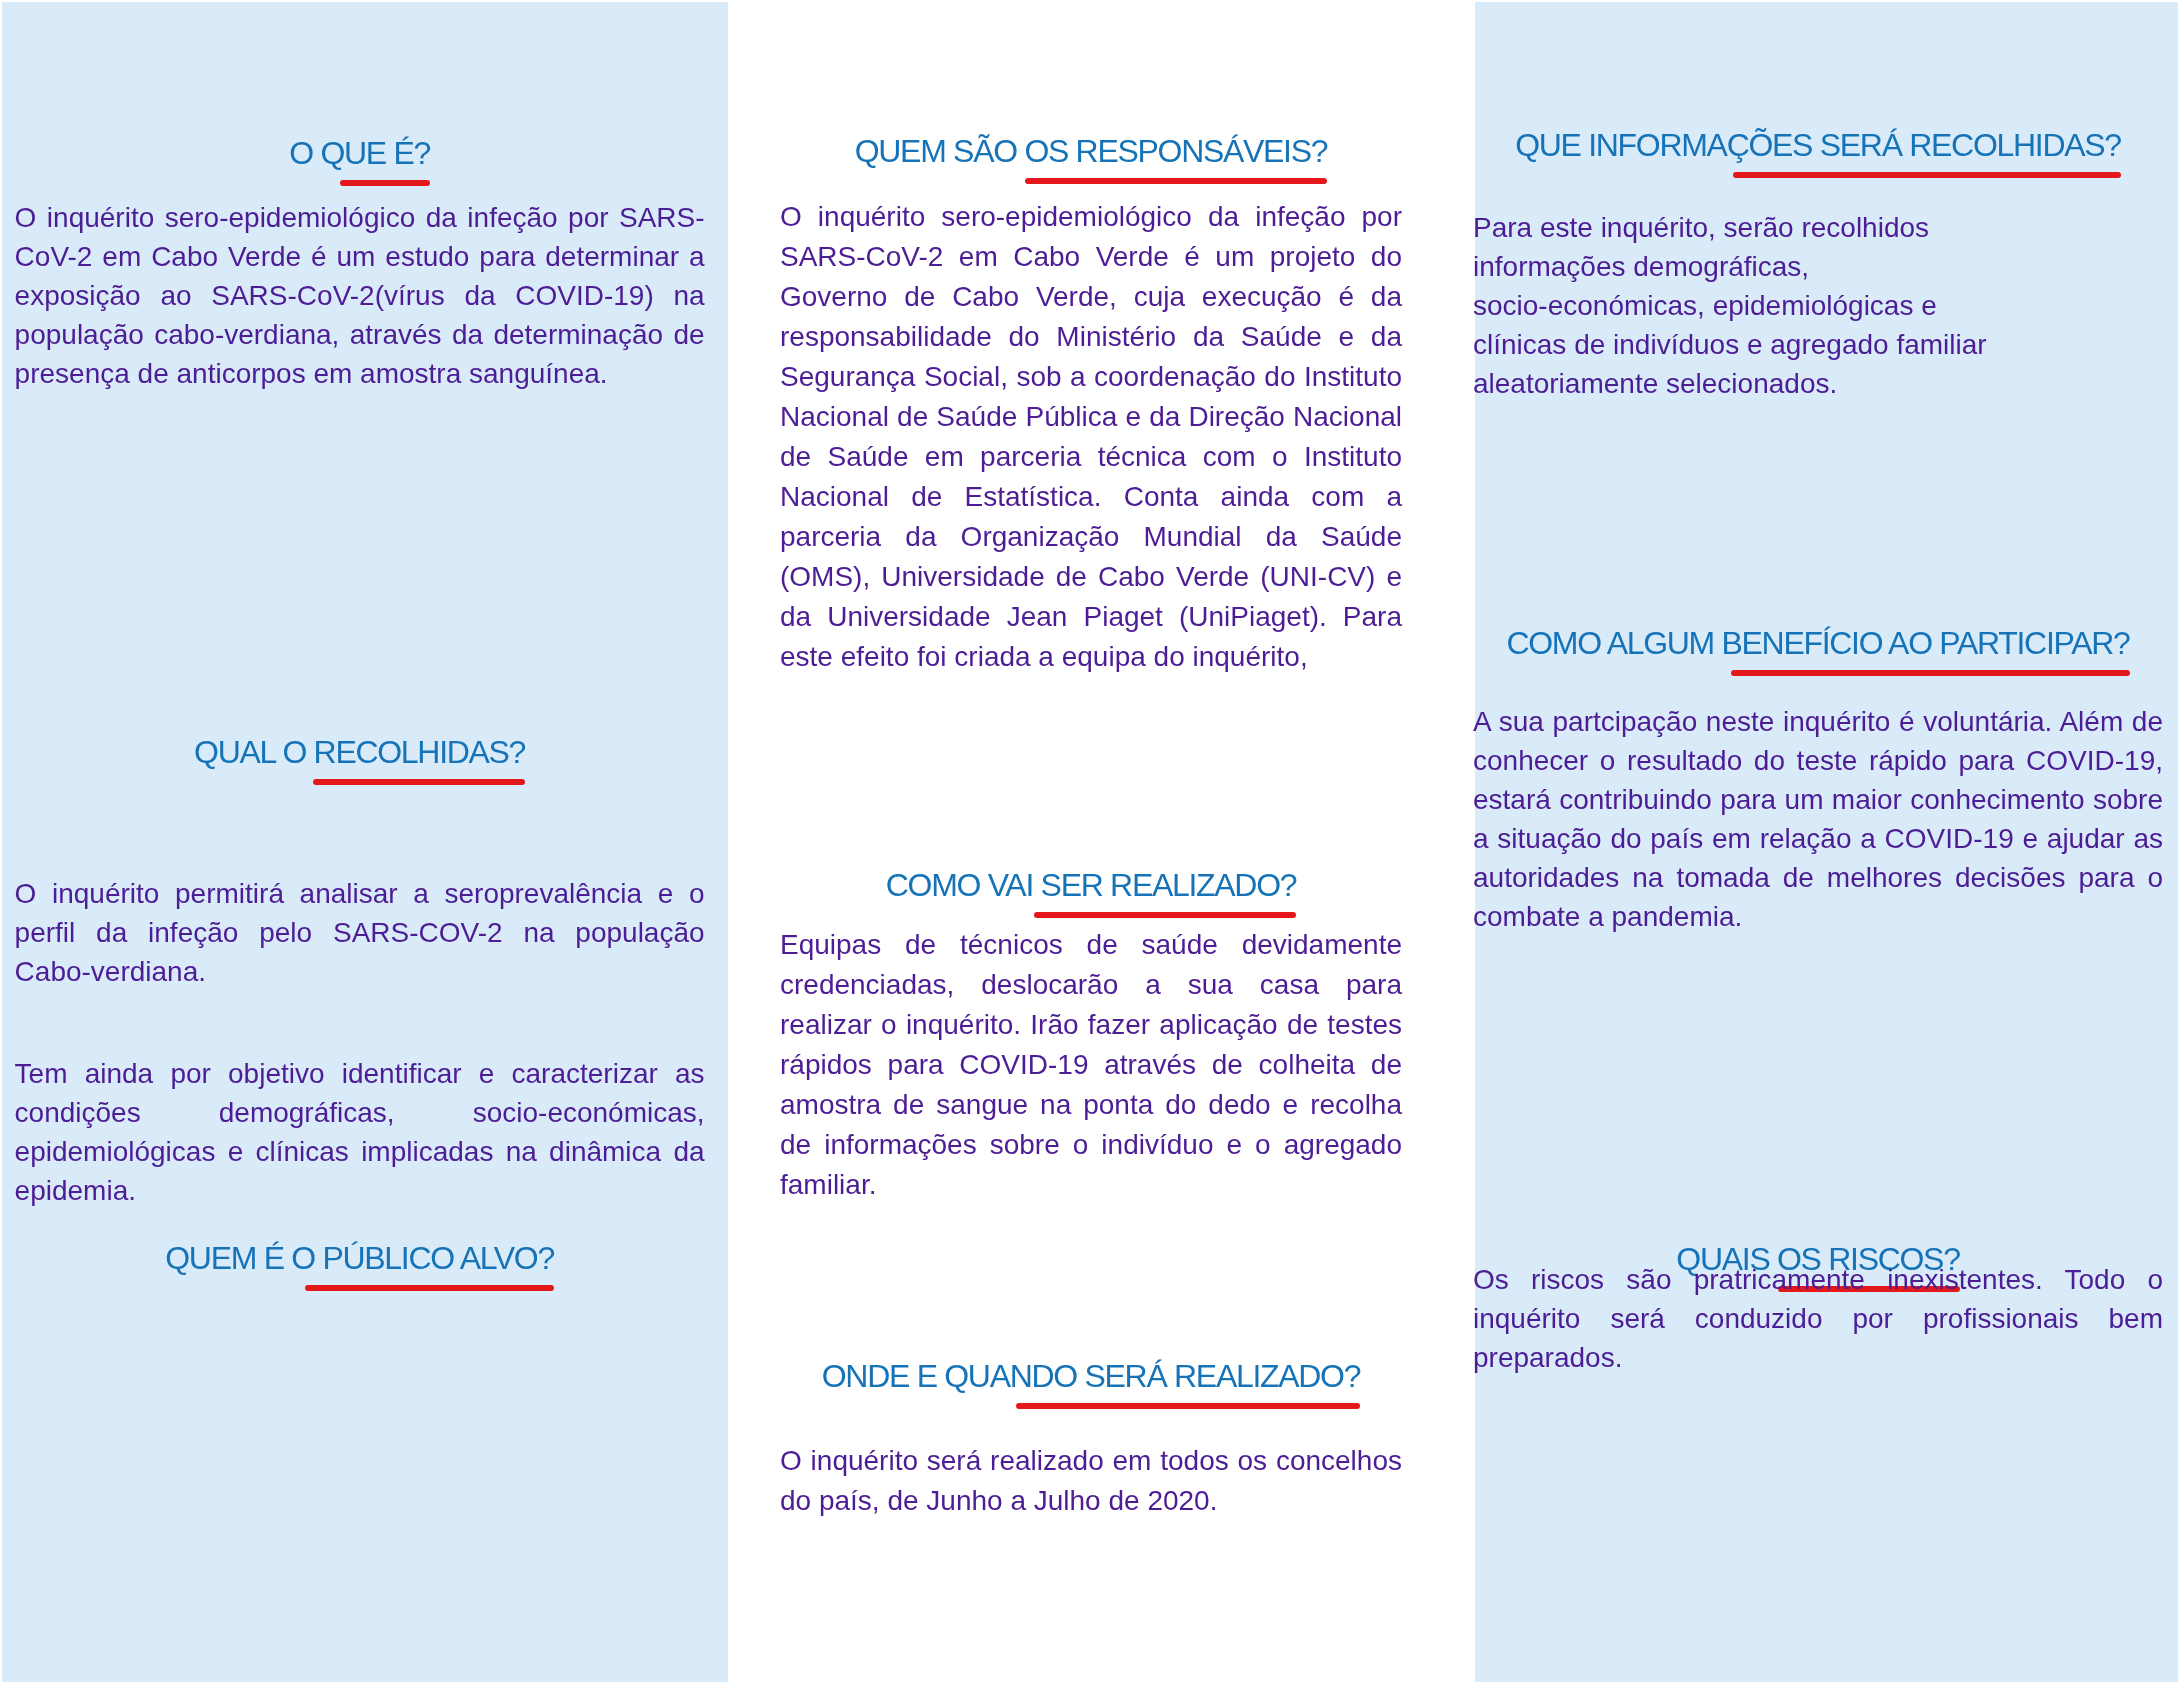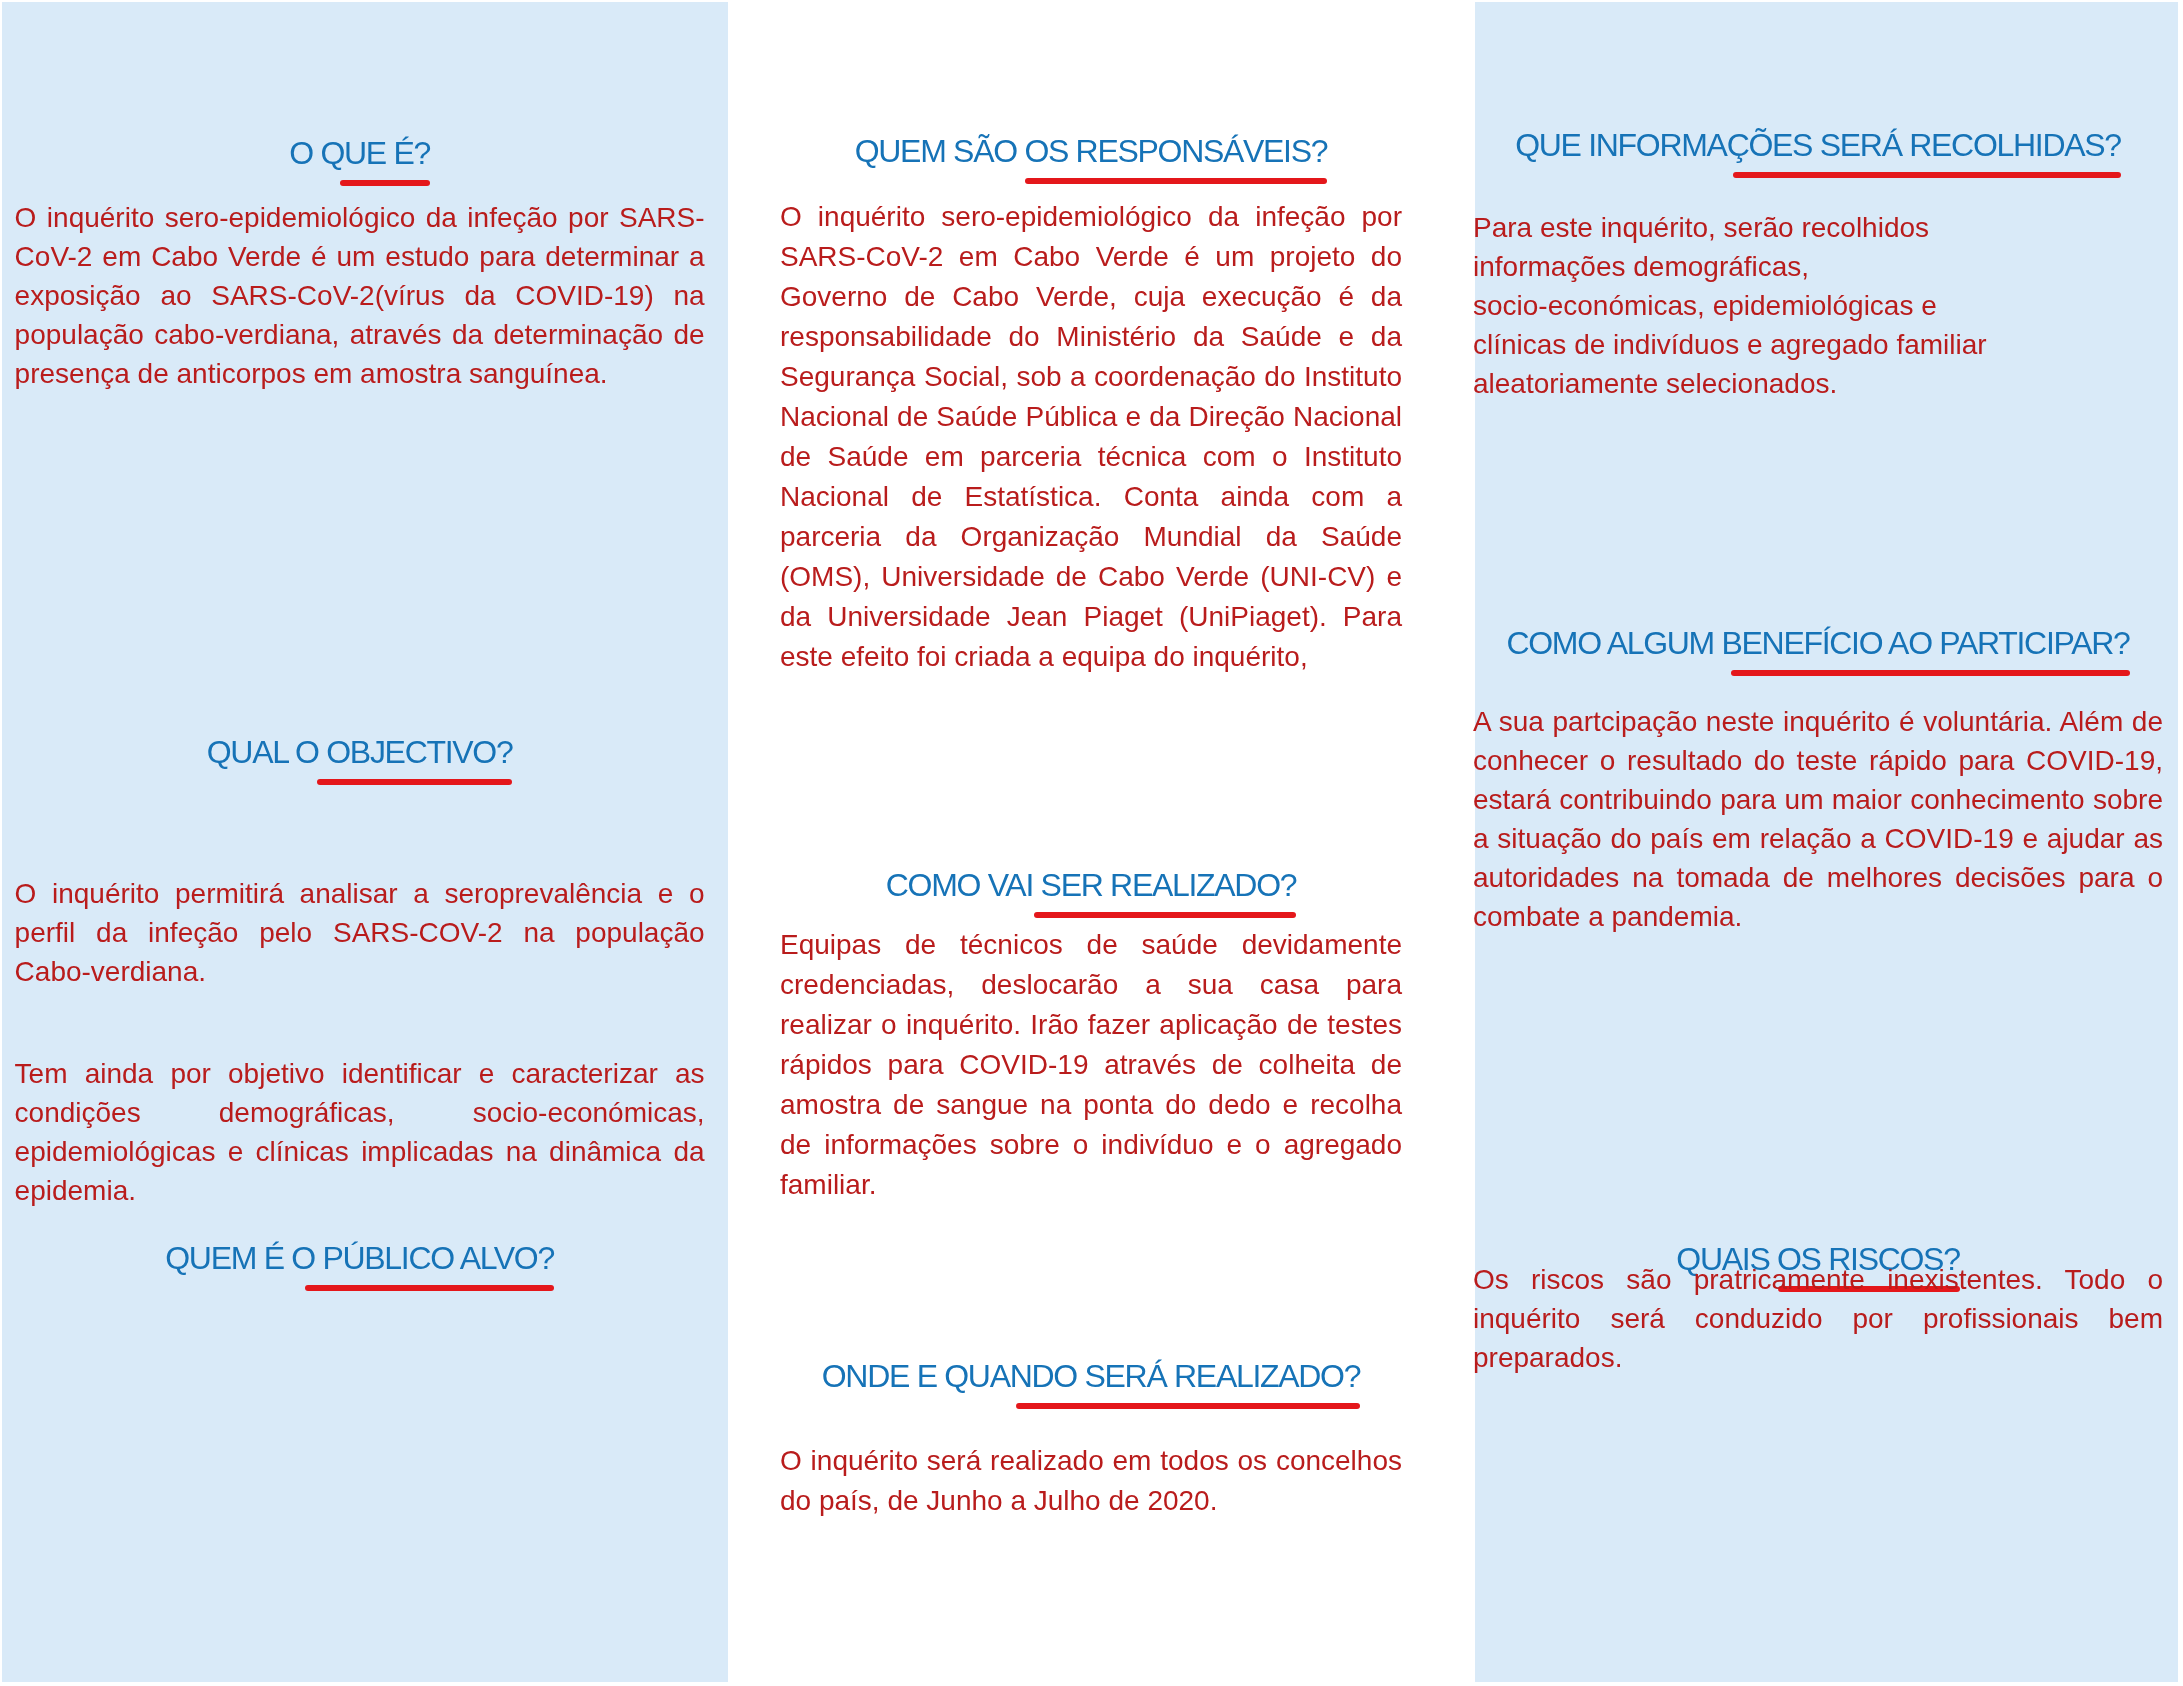--- a/index.html
+++ b/index.html
@@ -21,21 +21,21 @@
     font-size:32px;font-weight:400;letter-spacing:-1.3px;
     color:#1673b7;line-height:1.1;
   }
   .h-line{
     display:block;width:64%;height:6.6px;margin-top:8.6px;
     background:#e4171b;border-radius:3.3px;
   }
 
   .body{
     position:absolute;margin:0;
-    font-size:28px;line-height:39px;color:#b91c1c;
+    font-size:28px;line-height:39px;color:#4c1d95;
     text-align:justify;
   }
   .body.mid{line-height:40px;}
   .body.ragged{text-align:left;white-space:pre-line;}
   .para2{margin-top:63px;}
 </style>
 </head>
 <body>
 
 <div class="page">
@@ -46,21 +46,21 @@
   <div class="head" style="left:14.6px;top:136px;width:690px;">
     <span class="h-wrap">
       <span class="h-text">O QUE É?</span>
       <span class="h-line"></span>
     </span>
   </div>
   <p class="body" style="left:14.6px;top:198px;width:690px;">O inquérito sero-epidemiológico da infeção por SARS-CoV-2 em Cabo Verde é um estudo para determinar a exposição ao SARS-CoV-2(vírus da COVID-19) na população cabo-verdiana, através da determinação de presença de anticorpos em amostra sanguínea.</p>
 
   <div class="head" style="left:14.6px;top:735px;width:690px;">
     <span class="h-wrap">
-      <span class="h-text">QUAL O OBJECTIVO?</span>
+      <span class="h-text">QUAL O RECOLHIDAS?</span>
       <span class="h-line"></span>
     </span>
   </div>
   <div class="body" style="left:14.6px;top:874px;width:690px;">
     <p class="body-p" style="margin:0;">O inquérito permitirá analisar a seroprevalência e o perfil da infeção pelo SARS-COV-2 na população Cabo-verdiana.</p>
     <p class="body-p para2" style="margin-bottom:0;">Tem ainda por objetivo identificar e caracterizar as condições demográficas, socio-económicas, epidemiológicas e clínicas implicadas na dinâmica da epidemia.</p>
   </div>
 
   <div class="head" style="left:14.6px;top:1241px;width:690px;">
     <span class="h-wrap">

